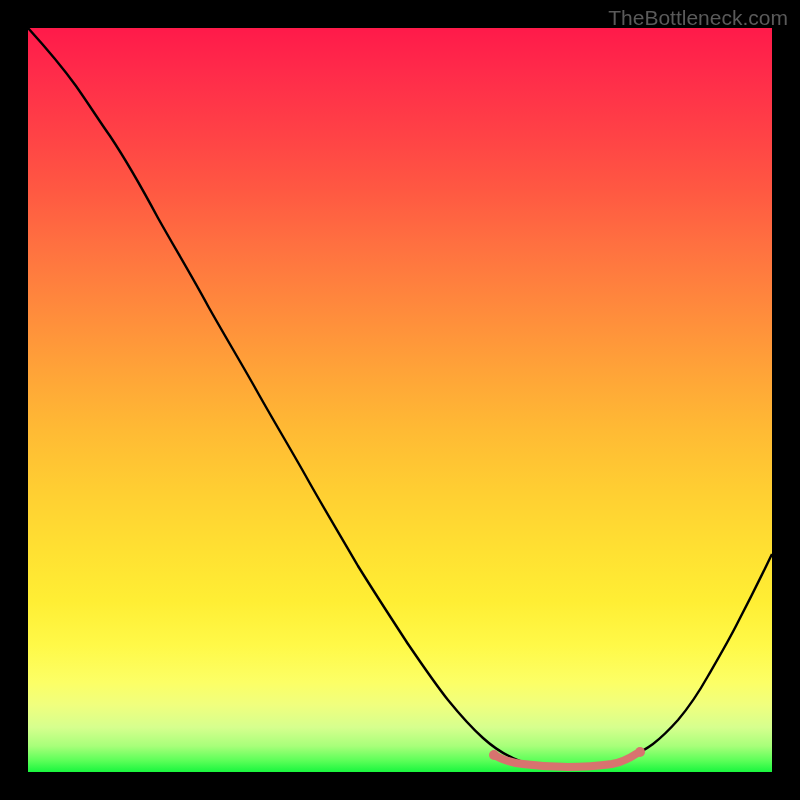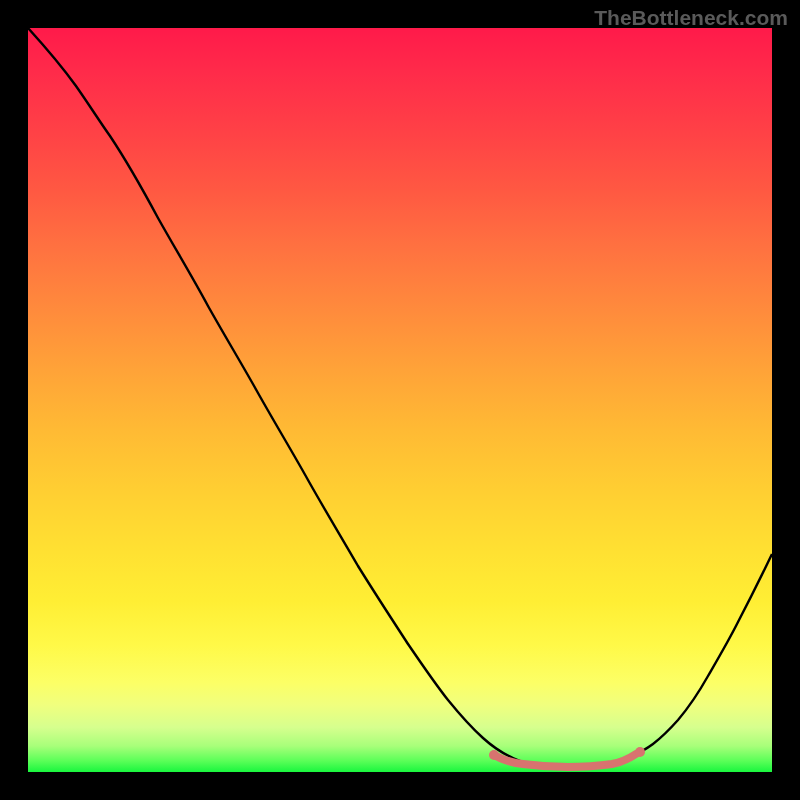--- a/index.html
+++ b/index.html
@@ -10,21 +10,21 @@
     font-family: Arial, sans-serif;
     position: relative;
     overflow: hidden;
   }
   .watermark {
     position: absolute;
     top: 6px;
     right: 12px;
     color: #5a5a5a;
     font-size: 21px;
-    font-weight: 700;
+    font-weight: 400;
     z-index: 10;
   }
   .plot-area {
     position: absolute;
     left: 28px;
     top: 28px;
     width: 744px;
     height: 744px;
   }
   .gradient-bg {

